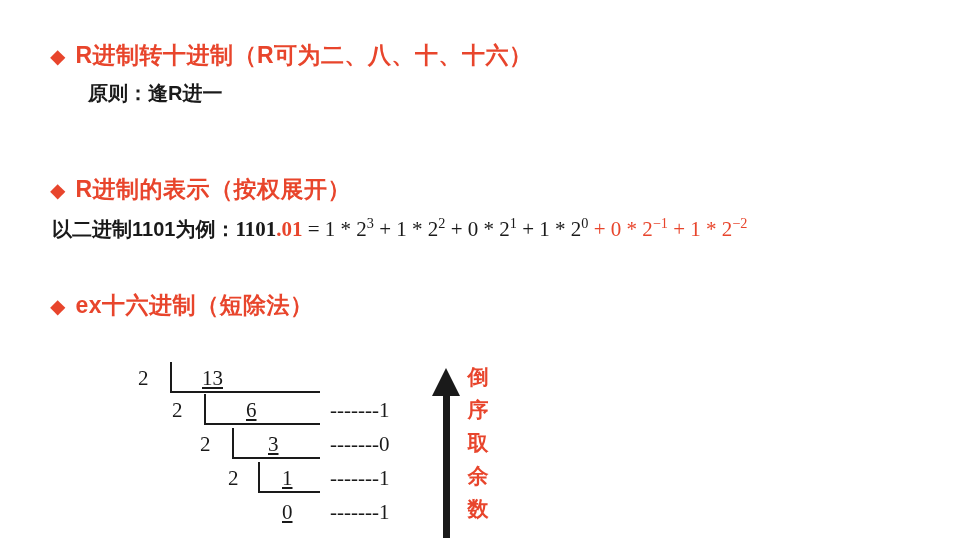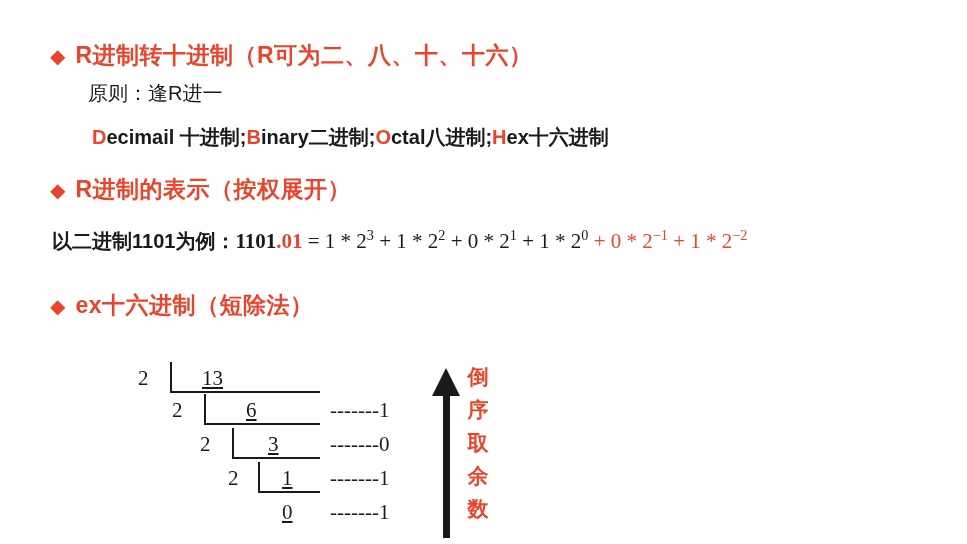--- a/index.html
+++ b/index.html
@@ -40,40 +40,39 @@
     font-size: 23px;
     letter-spacing: 0.5px;
   }
 
   
   .sub-line {
     position: absolute;
     white-space: nowrap;
     color: #1a1a1a;
     font-size: 20px;
-    font-weight: normal;
+    font-weight: bold;
   }
 
   .mixed-line {
     position: absolute;
     white-space: nowrap;
     font-size: 20px;
     font-weight: bold;
     color: #1a1a1a;
   }
   .mixed-line .red {
     color: #e8452c;
   }
 
   
   .formula-line {
     position: absolute;
     white-space: nowrap;
     font-size: 20px;
-    margin-top: 12px;
   }
   .formula-line .label {
     font-weight: bold;
     color: #1a1a1a;
     font-size: 20px;
   }
   .formula-serif {
     font-family: "Liberation Serif", serif;
     font-size: 21px;
     color: #1a1a1a;
@@ -168,23 +167,20 @@
 
 <div class="slide">
 
   <div class="bullet-row" style="left:50px; top:40px;">
     <span class="diamond">◆</span>
     <span class="heading-text">R进制转十进制（R可为二、八、十、十六）</span>
   </div>
 
   <div class="sub-line" style="left:88px; top:80px;">原则：逢R进一</div>
 
-  <div class="mixed-line" style="left:92px; top:124px;">
-    <span class="red">D</span><span>ecimail 十进制;</span><span class="red">B</span><span>inary二进制;</span><span class="red">O</span><span>ctal八进制;</span><span class="red">H</span><span>ex十六进制</span>
-  </div>
 
   <div class="bullet-row" style="left:50px; top:174px;">
     <span class="diamond">◆</span>
     <span class="heading-text">R进制的表示（按权展开）</span>
   </div>
 
   <div class="formula-line" style="left:52px; top:216px;">
     <span class="label">以二进制1101为例：</span><span class="formula-serif"><b>1101</b><b class="red">.</b><b class="red">01</b> <span>=</span> <span><span>1 * 2</span><sup class="exp">3</sup></span> <span>+</span> <span><span>1 * 2</span><sup class="exp">2</sup></span> <span>+</span> <span><span>0 * 2</span><sup class="exp">1</sup></span> <span>+</span> <span><span>1 * 2</span><sup class="exp">0</sup></span> <span class="red">+</span> <span class="red"><span>0 * 2</span><sup class="exp">−1</sup></span> <span class="red">+</span> <span class="red"><span>1 * 2</span><sup class="exp">−2</sup></span></span>
   </div>
 

